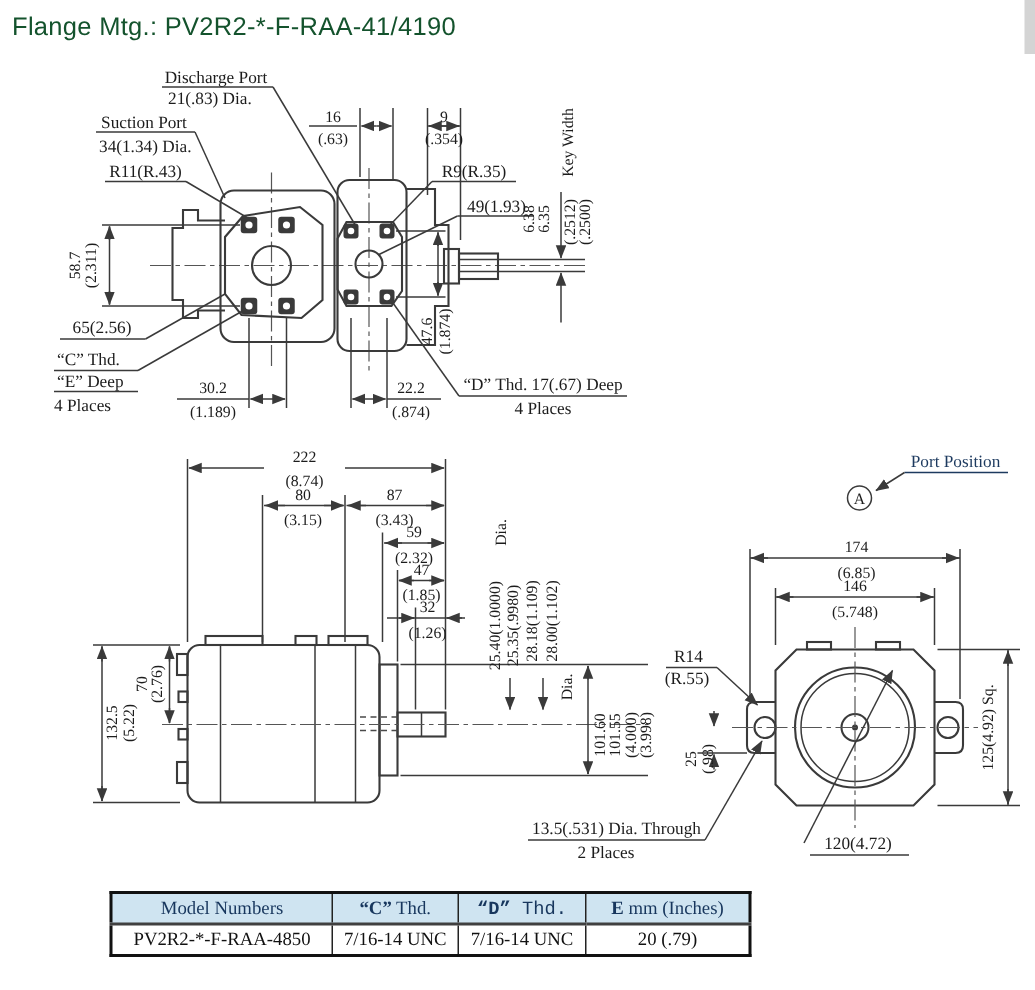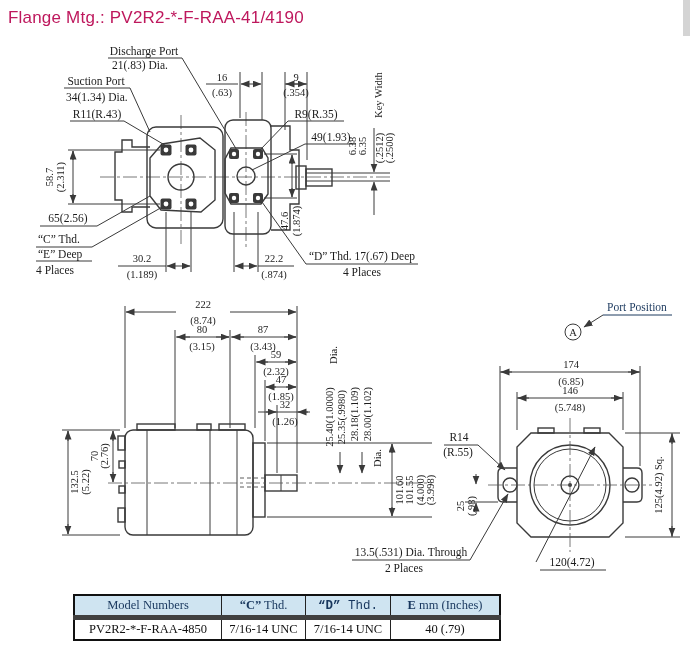--- a/index.html
+++ b/index.html
@@ -1,36 +1,36 @@
 <!DOCTYPE html>
 <html><head>
 <meta charset="utf-8">
 <style>
   html,body{margin:0;padding:0;background:#ffffff;}
   #stage{position:relative;width:690px;height:660px;background:#ffffff;overflow:hidden;
          font-family:"Liberation Serif", serif;}
   #title{position:absolute;left:8px;top:8px;font-family:"Liberation Sans", sans-serif;
-         font-size:17px;color:#be185d;letter-spacing:.2px;}
+         font-size:17px;color:#14532d;letter-spacing:.2px;}
   svg{position:absolute;left:0;top:0;}
   svg text{font-family:"Liberation Serif", serif;fill:#1c1c1c;}
   .dim{font-size:10.5px;}
   .lbl{font-size:11.5px;}
   .navy{fill:#1d3a5f;}
   .dl{stroke:#3a3a3a;stroke-width:1;fill:none;}
   .ol{stroke:#3a3a3a;stroke-width:1.4;fill:none;}
   .cl{stroke:#555;stroke-width:.8;fill:none;stroke-dasharray:14 3 3 3;}
   .hid{stroke:#4a4a4a;stroke-width:.9;fill:none;stroke-dasharray:4 3;}
   .hole{fill:#3a3a3a;}
   
   #spec{position:absolute;left:73px;top:594px;border-collapse:collapse;
         font-size:12.5px;color:#111;background:#fff;}
   #spec th,#spec td{border:1.2px solid #222;text-align:center;padding:0 4px;height:19px;}
   #spec{border:2px solid #111;}
   #spec thead th{background:#cfe4f1;color:#17365d;font-weight:normal;
-                 border-bottom:5px solid #404040;}
+                 border-bottom:2px solid #404040;}
   #spec thead b{font-weight:bold;}
   .w1{width:138px;} .w2{width:75px;} .w3{width:76px;font-family:Liberation Mono, monospace;} .w4{width:100px;}
 </style>
 </head>
 <body>
 
 <div id="stage">
   <div id="title">Flange Mtg.: PV2R2-*-F-RAA-41/4190</div>
 
   <svg width="690" height="660" viewBox="0 0 690 660">
@@ -355,17 +355,17 @@
         <th class="w2"><b>“C”</b><span> Thd.</span></th>
         <th class="w3"><b>“D”</b><span> Thd.</span></th>
         <th class="w4"><b>E</b><span> mm (Inches)</span></th>
       </tr>
     </thead>
     <tbody>
       <tr>
         <td>PV2R2-*-F-RAA-4850</td>
         <td>7/16-14 UNC</td>
         <td>7/16-14 UNC</td>
-        <td>40 (.79)</td>
+        <td>20 (.79)</td>
       </tr>
     </tbody>
   </table>
 </div>
 
 </body></html>

